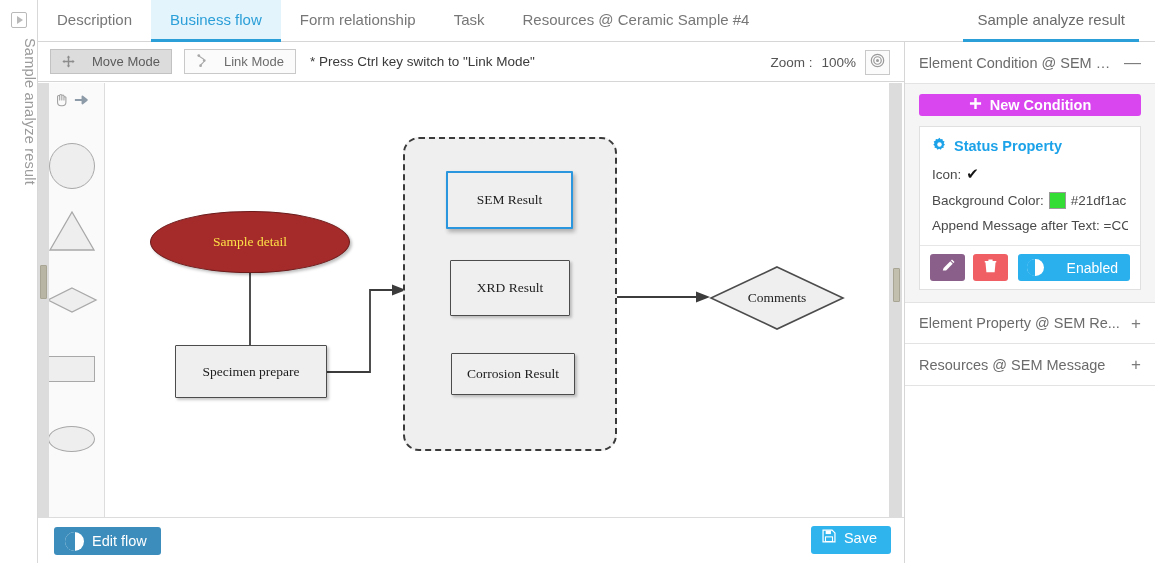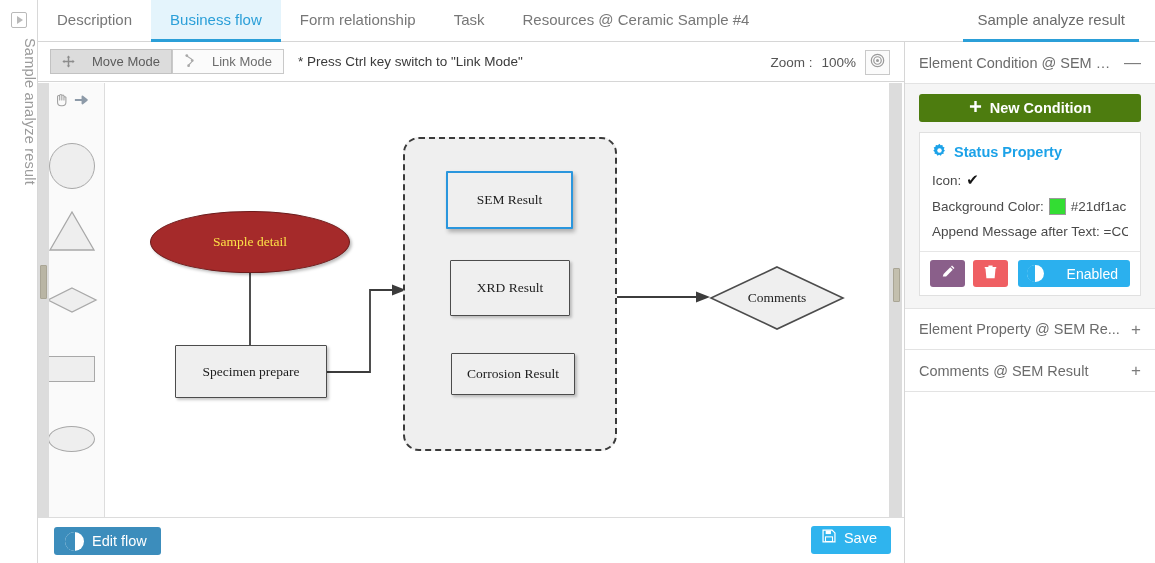--- a/index.html
+++ b/index.html
@@ -103,21 +103,21 @@
     gap: 17px;
     padding: 0 11px;
     border: 1px solid #c9c9c9;
     font-size: 13px;
     color: #6d6d6d;
     background: #fbfbfb;
     cursor: pointer;
     white-space: nowrap;
   }
   .tbtn.pressed { background: #dcdcdc; border-color: #c2c2c2; color: #5c5c5c; }
-  .tbtn + .tbtn { margin-left: 0; }
+  .tbtn + .tbtn { margin-left: 12px; }
   .hint {
     margin-left: 14px;
     font-size: 13.5px;
     color: #3a3a3a;
     white-space: nowrap;
   }
   .zoomwrap {
     position: absolute; right: 14px; top: 0;
     height: 40px;
     display: flex; align-items: center; gap: 9px;
@@ -285,22 +285,22 @@
     cursor: pointer;
     white-space: nowrap;
   }
   .acc-head .acc-title { flex: 1; overflow: hidden; text-overflow: ellipsis; }
   .acc-sign { color: #7b7b7b; font-size: 17px; line-height: 1; padding-left: 6px; }
   .acc-body {
     background: #f5f5f5;
     padding: 10px 14px 12px 14px;
   }
   .btn-newcond {
-    width: 100%; height: 28px;
-    background: #4d7c0f;
+    width: 100%; height: 22px;
+    background: #d946ef;
     color: #fff;
     border: none; border-radius: 3px;
     font-size: 14.5px;
     display: flex; align-items: center; justify-content: center; gap: 8px;
     cursor: pointer;
     font-weight: 600;
   }
   .cond-card {
     margin-top: 10px;
     background: #fff;
@@ -599,19 +599,19 @@
 
       </div>
     </div>
 
     <div class="acc-head" style="border-top:1px solid #e3e3e3;">
       <span class="acc-title">Element Property @ SEM Re...</span>
       <span class="acc-sign">+</span>
     </div>
 
     <div class="acc-head">
-      <span class="acc-title">Comments @ SEM Result</span>
+      <span class="acc-title">Resources @ SEM Message</span>
       <span class="acc-sign">+</span>
     </div>
 
   </div>
 
 </div>
 
 </body></html>

